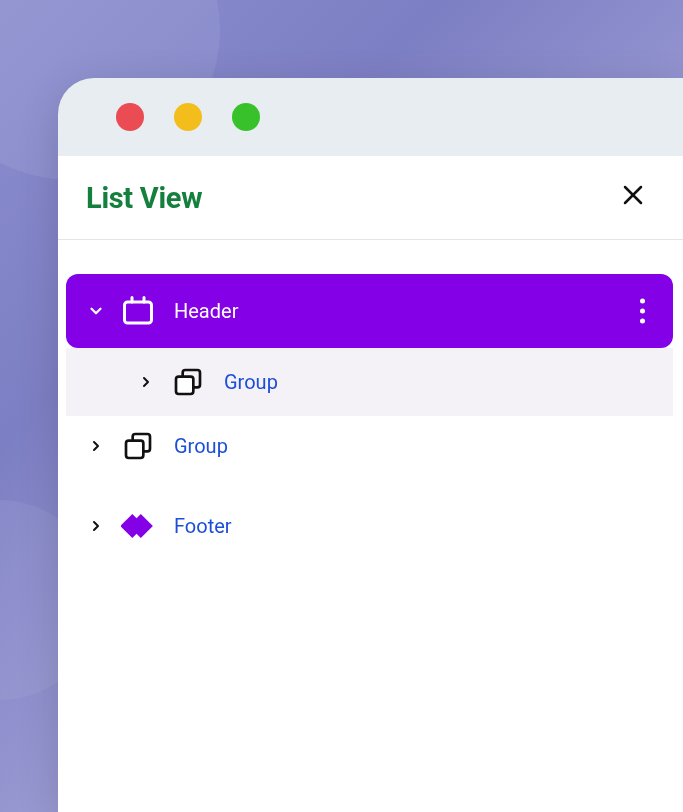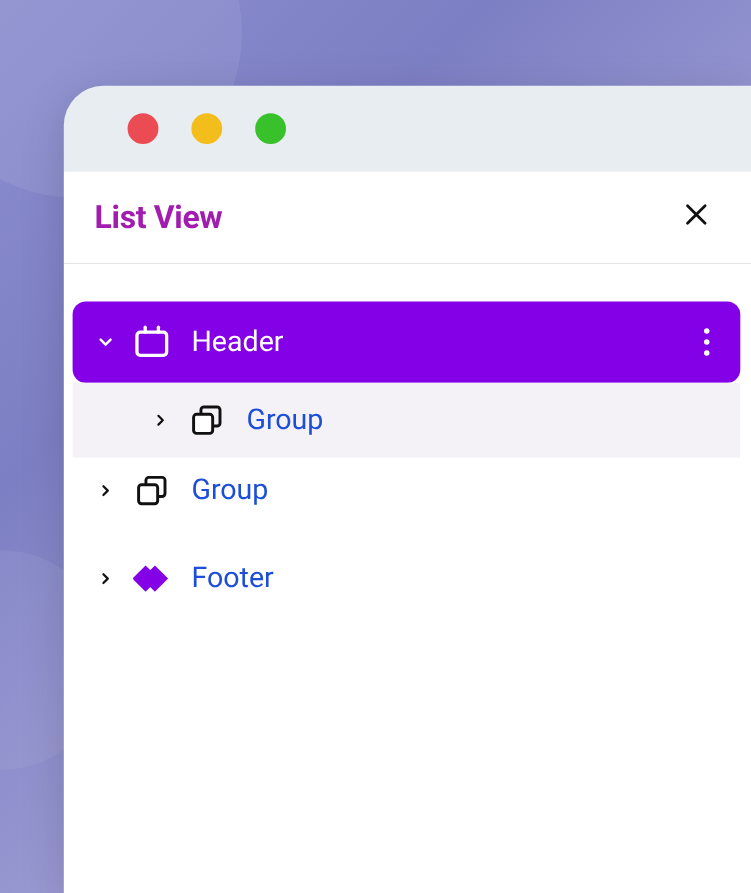--- a/index.html
+++ b/index.html
@@ -72,21 +72,21 @@
       height: 84px;
       display: flex;
       align-items: center;
       justify-content: space-between;
       padding: 0 38px 0 28px;
       border-bottom: 1px solid #e5e5e5;
     }
     .panel-title {
       font-size: 29px;
       font-weight: 700;
-      color: #a21caf;
+      color: #15803d;
       letter-spacing: -0.3px;
     }
     .close-btn {
       font-size: 28px;
       color: #111;
       cursor: pointer;
       font-weight: 400;
       line-height: 1;
     }
     .tree {
@@ -127,21 +127,21 @@
       width: 40px;
       height: 40px;
       display: flex;
       align-items: center;
       justify-content: center;
       flex-shrink: 0;
       margin-right: 16px;
     }
     .node-icon svg { display: block; }
     .node-label {
-      font-size: 26px;
+      font-size: 20px;
       font-weight: 400;
     }
     .node.selected .node-label { color: #fff; }
     .node:not(.selected) .node-label { color: #1d4ed8; }
     .more-btn {
       position: absolute;
       right: 28px;
       top: 50%;
       transform: translateY(-50%);
       display: flex;

